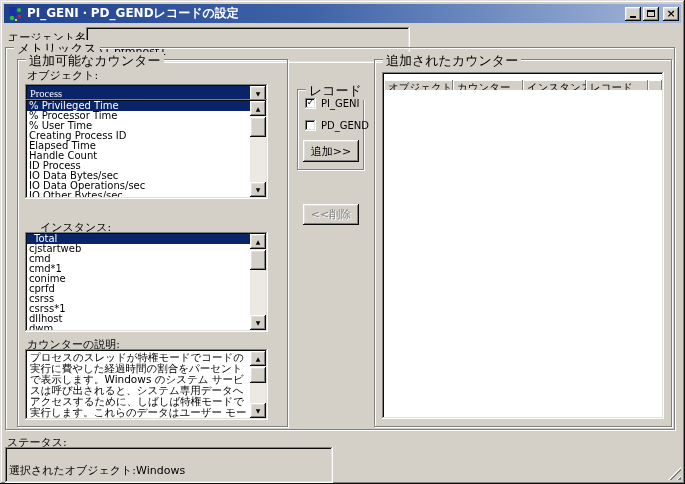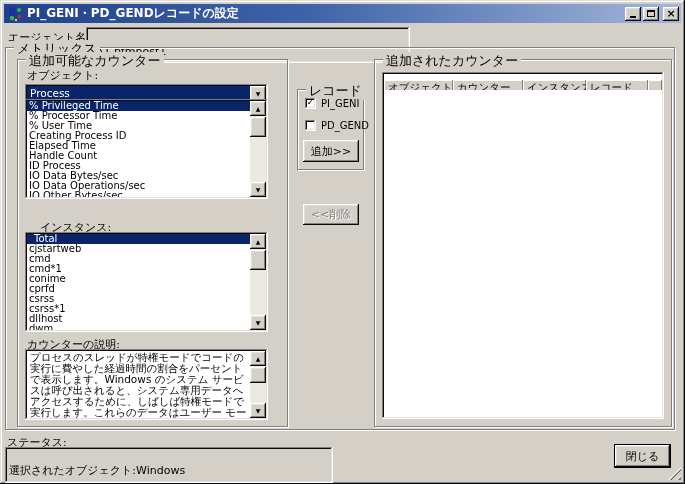--- a/index.html
+++ b/index.html
@@ -23,21 +23,21 @@
   .glyph-min{width:6px;height:2px;background:#000;margin-top:7px;}
   .glyph-max{width:8px;height:7px;border:1px solid #000;border-top:2px solid #000;}
   .glyph-close{font-size:11px;font-weight:bold;line-height:12px;}
   .lbl{position:absolute;white-space:nowrap;}
   .groupbox{position:absolute;border:1px solid #808080;box-shadow: inset 1px 1px 0 #ffffff, 1px 1px 0 #ffffff;}
   .grouplabel{position:absolute;top:-8px;left:8px;background:#d4d0c8;padding:0 3px;font-size:13px;white-space:nowrap;}
   .field{position:absolute;padding:18px 4px;overflow:hidden;white-space:nowrap;}
   .field.gray{background:#d4d0c8;}
   
   .combo{position:absolute;background:#fff;box-shadow: inset -1px -1px #ffffff, inset 1px 1px #808080, inset -2px -2px #dfdfdf, inset 2px 2px #0a0a0a;}
-  .combo-sel{position:absolute;left:2px;top:2px;bottom:2px;right:18px;background:#0a246a;color:#fff;padding:1px 3px;font-size:10.5px;line-height:13px;overflow:hidden;}
+  .combo-sel{position:absolute;left:2px;top:2px;bottom:2px;right:18px;background:#0a246a;color:#fff;padding:1px 3px;font-size:10.5px;line-height:13px;overflow:hidden;font-family:Liberation Serif, serif;}
   .combo-btn{position:absolute;right:2px;top:2px;bottom:2px;width:16px;display:flex;align-items:center;justify-content:center;}
   .combo-btn span{font-size:6px;line-height:6px;}
   
   .listbox{position:absolute;}
   .lb-items{position:absolute;left:2px;top:2px;right:18px;bottom:2px;overflow:hidden;}
   .lb-item{height:10px;line-height:10px;font-size:10px;padding-left:2px;white-space:nowrap;overflow:hidden;}
   .lb-item.selected{background:#0a246a;color:#fff;}
   
   .scrollbar{position:absolute;right:2px;top:2px;bottom:2px;width:16px;background:#ece9e2;}
   .sb-btn{position:absolute;left:0;width:16px;height:15px;display:flex;align-items:center;justify-content:center;}
@@ -208,16 +208,15 @@
         <div class="lv-col">カウンター</div>
         <div class="lv-col">インスタンス</div>
         <div class="lv-col">レコード</div>
       </div>
     <div class="lv-body"></div>
   </div>
 
   <span class="lbl" style="left:7px;top:435px;">ステータス:</span>
   <div class="field gray sunken" style="left:5px;top:447px;width:328px;height:16px;line-height:12px;">選択されたオブジェクト:Windows</div>
 
-  <div class="btn raised default" style="left:614px;top:444px;width:57px;height:24px;">閉じる</div>
 
   <div class="grip"></div>
 </div>
 
 </body></html>

